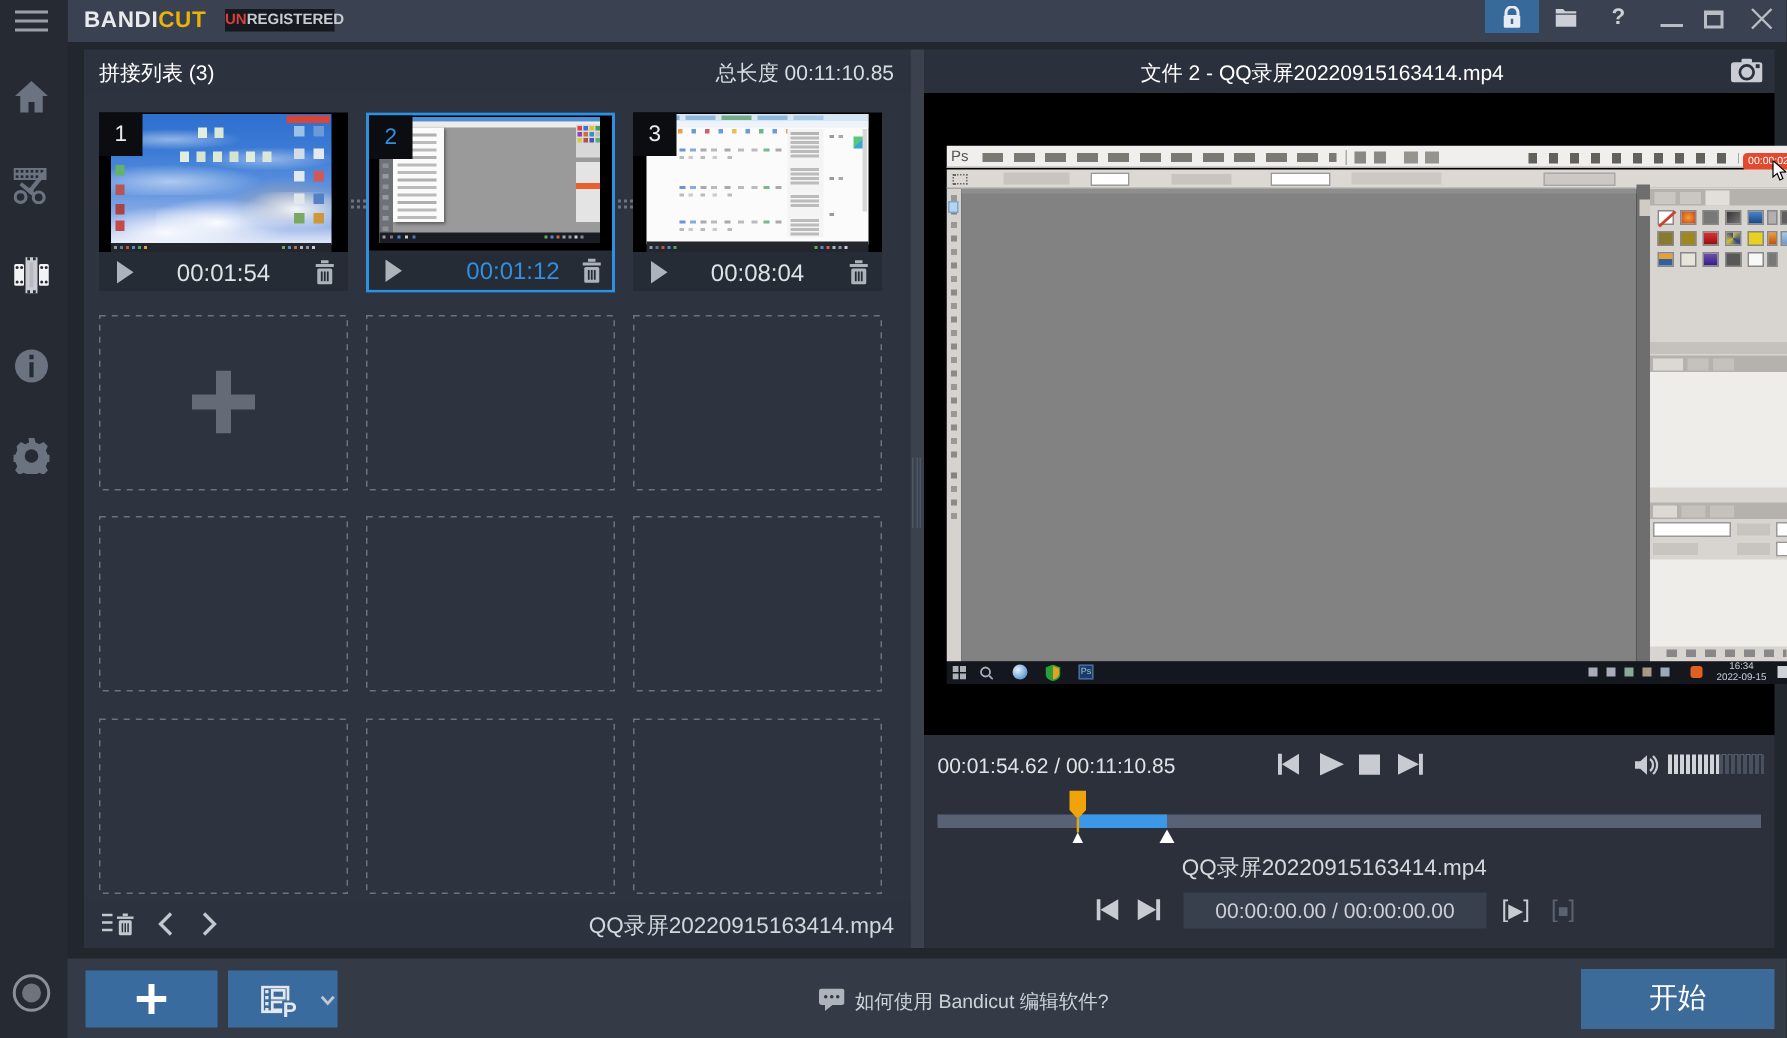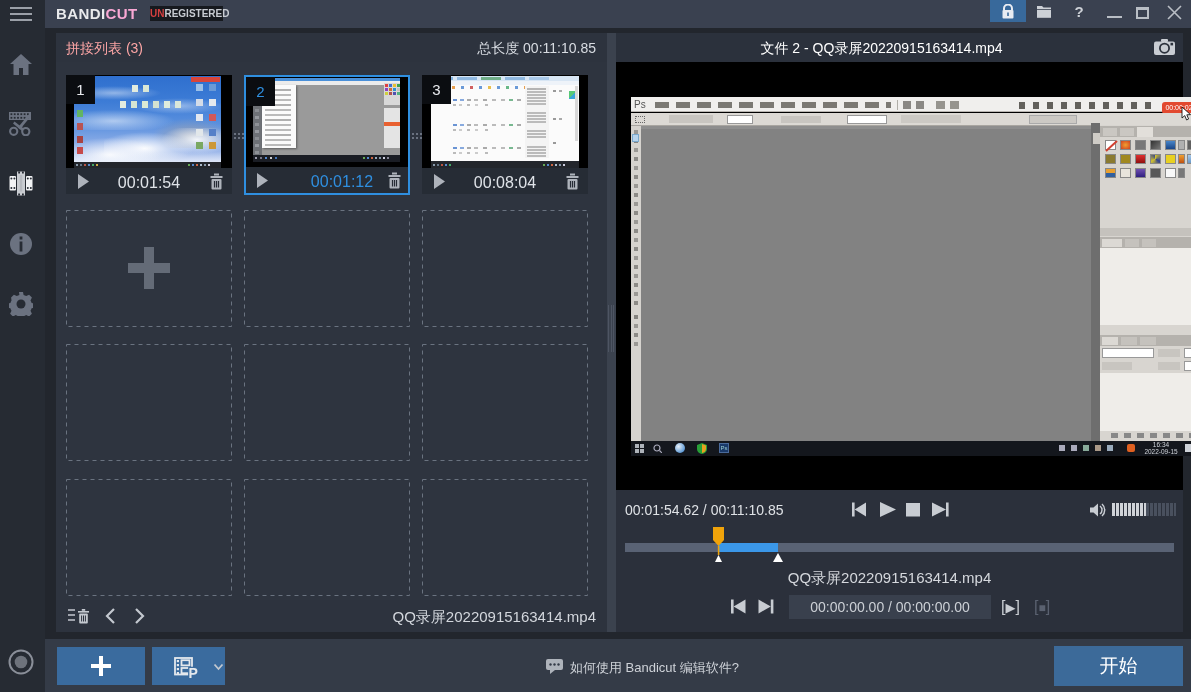--- a/index.html
+++ b/index.html
@@ -4,21 +4,21 @@
 <style>
 *{margin:0;padding:0;box-sizing:border-box}
 html,body{width:1191px;height:692px;overflow:hidden;background:#22262d;font-family:"Liberation Sans",sans-serif}
 .abs{position:absolute}
 </style>
 </head>
 <body>
 
 <div class="abs" id="topbar" style="left:45px;top:0;width:1146px;height:28px;background:#3a4150"></div>
 
-<div class="abs" style="left:56px;top:5px;font-size:15px;font-weight:bold;letter-spacing:.4px;color:#e9eaec">BANDI<span style="color:#f9a8d4">CUT</span></div>
+<div class="abs" style="left:56px;top:5px;font-size:15px;font-weight:bold;letter-spacing:.4px;color:#e9eaec">BANDI<span style="color:#eab308">CUT</span></div>
 <div class="abs" style="left:150px;top:6px;width:73px;height:15px;background:#16191e;color:#c8ccd2;font-size:10px;font-weight:bold;text-align:center;line-height:15px"><span style="color:#d43f3f">UN</span>REGISTERED</div>
 
 <div class="abs" style="left:990px;top:0;width:36px;height:22px;background:#38699b"></div>
 <svg class="abs" style="left:1001px;top:4px" width="14" height="15" viewBox="0 0 14 15">
     <path d="M3 6 V4.5 a4 4 0 0 1 8 0 V6" fill="none" stroke="#e8ecf2" stroke-width="2"></path>
     <rect x="1.5" y="6" width="11" height="8.5" rx="1" fill="#e8ecf2"></rect>
     <rect x="6.2" y="8.5" width="1.6" height="3.5" fill="#38699b"></rect>
   </svg>
 <svg class="abs" style="left:1037px;top:5px" width="14" height="13" viewBox="0 0 14 13">
     <path d="M0 1 h5 l1.5 1.5 H14 V4 H0 Z" fill="#ccd0d6"></path>
@@ -100,21 +100,21 @@
     <path fill="#6b7280" d="M10 0 h4 l.6 3 a9 9 0 0 1 2.6 1.1 l2.9-1.4 2.8 2.8-1.4 2.9 a9 9 0 0 1 1.1 2.6 l3 .6 v4 l-3 .6 a9 9 0 0 1-1.1 2.6 l1.4 2.9-2.8 2.8-2.9-1.4 a9 9 0 0 1-2.6 1.1 l-.6 3 h-4 l-.6-3 a9 9 0 0 1-2.6-1.1 l-2.9 1.4-2.8-2.8 1.4-2.9 a9 9 0 0 1-1.1-2.6 l-3-.6 v-4 l3-.6 a9 9 0 0 1 1.1-2.6 L2.1 5.5 4.9 2.7 7.8 4.1 a9 9 0 0 1 2.6-1.1 Z"></path>
     <circle cx="12" cy="12" r="4.5" fill="#262b33"></circle>
   </svg>
 
 <svg class="abs" style="left:8px;top:649px" width="26" height="26" viewBox="0 0 26 26">
     <circle cx="13" cy="13" r="11.5" fill="none" stroke="#8a8f99" stroke-width="2"></circle>
     <circle cx="13" cy="13" r="6.3" fill="#6e737c"></circle>
   </svg>
 
 <div class="abs" style="left:56px;top:33px;width:551px;height:29px;background:#2d333e"></div>
-<div class="abs" style="left:66px;top:40px;font-size:14px;color:#fca5a5">拼接列表 (3)</div>
+<div class="abs" style="left:66px;top:40px;font-size:14px;color:#ffffff">拼接列表 (3)</div>
 <div class="abs" style="left:396px;top:40px;width:200px;font-size:14px;color:#d8dce2;text-align:right">总长度 00:11:10.85</div>
 <div class="abs" id="lbody" style="left:56px;top:62px;width:551px;height:538px;background:#2e343f"></div>
 <div class="abs" id="lfoot" style="left:56px;top:600px;width:551px;height:32px;background:#2d333e"></div>
 
 <svg class="abs" style="left:68px;top:608px" width="22" height="16" viewBox="0 0 22 16">
     <g stroke="#c3c8cf" stroke-width="1.6">
       <path d="M0 2 h7 M0 7 h7 M0 12 h7"></path>
     </g>
     <g fill="#c3c8cf">
       <rect x="10" y="3" width="11" height="1.6"></rect>

